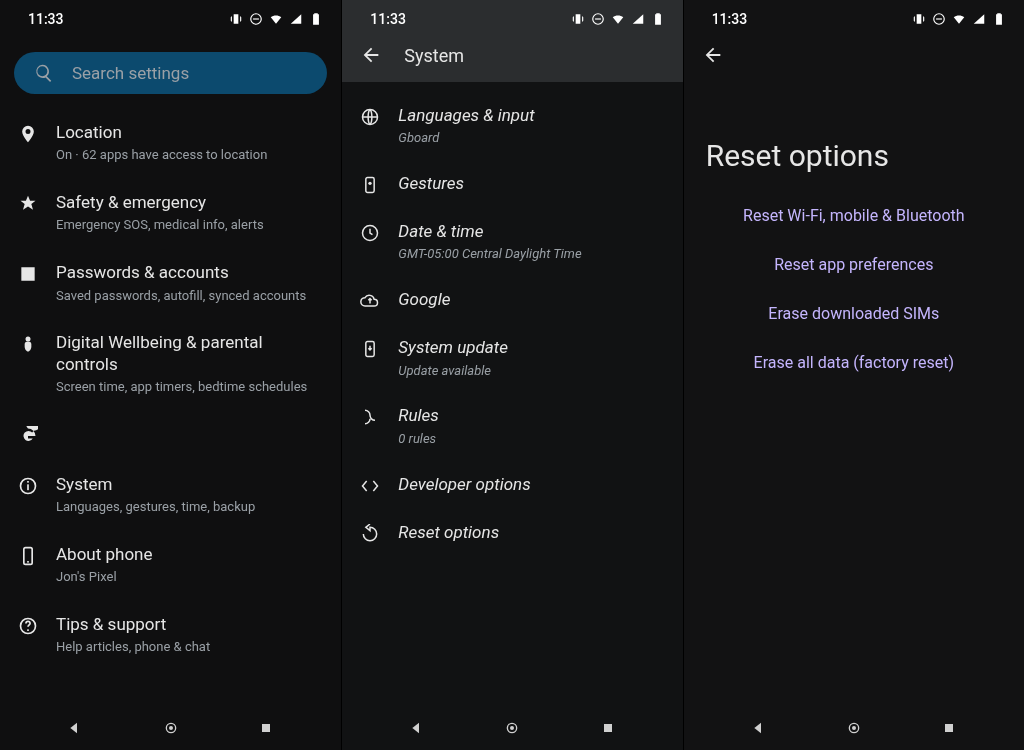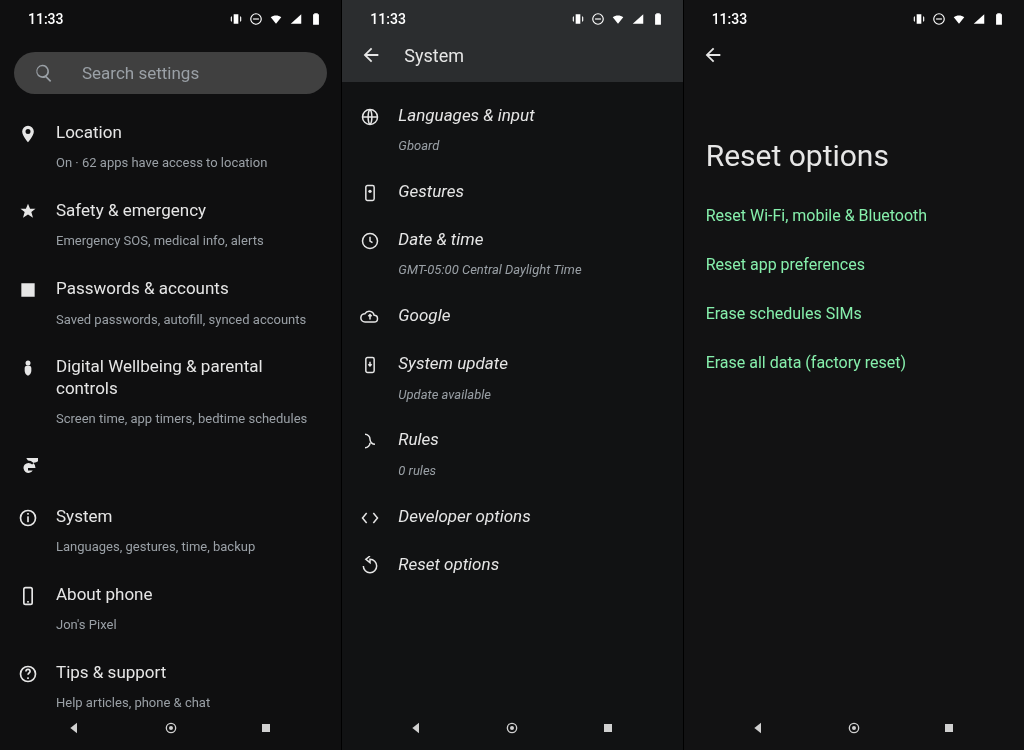--- a/index.html
+++ b/index.html
@@ -9,51 +9,51 @@
   .phone + .phone { border-left: 1px solid #000; }
 
   
   .statusbar { display:flex; align-items:center; justify-content:space-between; padding: 6px 18px 2px 28px; height: 34px; }
   .statusbar .time { font-size: 14px; font-weight: 500; color: #fff; }
   .status-icons { display:flex; align-items:center; gap:6px; }
   .sicon { width:14px; height:14px; display:flex; align-items:center; justify-content:center; }
   .sicon svg { fill:#fff; width:14px; height:14px; }
 
   
-  .search-pill { margin: 18px 14px 4px 14px; background:#404040; border-radius: 26px; padding: 11px 20px; display:flex; align-items:center; gap:28px; }
+  .search-pill { margin: 18px 14px 4px 14px; background:#0c4a6e; border-radius: 26px; padding: 11px 20px; display:flex; align-items:center; gap:18px; }
   .search-pill .icon { width:20px; height:20px; }
   .search-pill .icon svg { width:20px; height:20px; fill:#9aa0a6; }
   .search-pill .placeholder { color:#9aa0a6; font-size:17px; }
 
   
   .list { padding-top: 10px; flex:1; overflow:hidden; }
   .row { display:flex; align-items:flex-start; padding: 14px 18px 14px 18px; gap: 18px; }
   .row .leading { width: 20px; height:22px; flex: none; display:flex; justify-content:center; align-items:flex-start; padding-top:2px; }
   .row .leading svg { width:20px; height:20px; fill: #e6e6e6; }
   .row .labels { flex:1; min-width:0; }
   .row .title { font-size: 17px; color:#e6e6e6; line-height:1.25; }
-  .row .sub { font-size: 13px; color:#9aa0a6; margin-top:12px; line-height:1.3; }
+  .row .sub { font-size: 13px; color:#9aa0a6; margin-top:4px; line-height:1.3; }
   .row.compact { padding-top:13px; padding-bottom:13px;font-style:italic; }
 
   
   .appbar { display:flex; align-items:center; gap: 22px; padding: 10px 18px 16px 18px; background:#2b2d2f; }
   .appbar.trans { background: transparent; }
   .appbar .back { width:22px; height:22px; display:flex; align-items:center; justify-content:center; }
   .appbar .back svg { width:22px; height:22px; fill:#e6e6e6; }
   .appbar .apptitle { font-size:18px; color:#e6e6e6; }
 
   
   .phone2-head { background:#2b2d2f; }
 
   
   .page-title-area { padding: 56px 22px 14px 22px; }
   .page-title { font-size: 30px; color:#e6e6e6; font-weight:400; }
 
   .option-list { padding: 4px 22px; }
-  .option-item { padding: 15px 0; font-size: 16px; color:#86efac; }
+  .option-item { padding: 15px 0; font-size: 16px; color:#c4b5fd;text-align:center; }
 
   
   .navbar { height: 40px; display:flex; align-items:center; justify-content: space-evenly; padding-bottom:4px; }
   .navbtn { width:40px; height:28px; display:flex; align-items:center; justify-content:center; }
   .navbtn svg { width:16px; height:16px; fill:#d0d0d0; }
 
   
   .phone.p1 { background:#0f0f10; }
   .phone.p3 { background:#121213; }
 
@@ -427,21 +427,21 @@
         </span>
     </div>
 
     <div class="page-title-area">
       <div class="page-title">Reset options</div>
     </div>
 
     <div class="option-list">
       <div class="option-item">Reset Wi-Fi, mobile &amp; Bluetooth</div>
       <div class="option-item">Reset app preferences</div>
-      <div class="option-item">Erase schedules SIMs</div>
+      <div class="option-item">Erase downloaded SIMs</div>
       <div class="option-item">Erase all data (factory reset)</div>
     </div>
 
     <div style="flex:1"></div>
 
     <div class="navbar">
       <span class="navbtn">
           <svg viewBox="0 0 24 24">
             <path d="M15 4v16L5 12z"></path>
           </svg>

